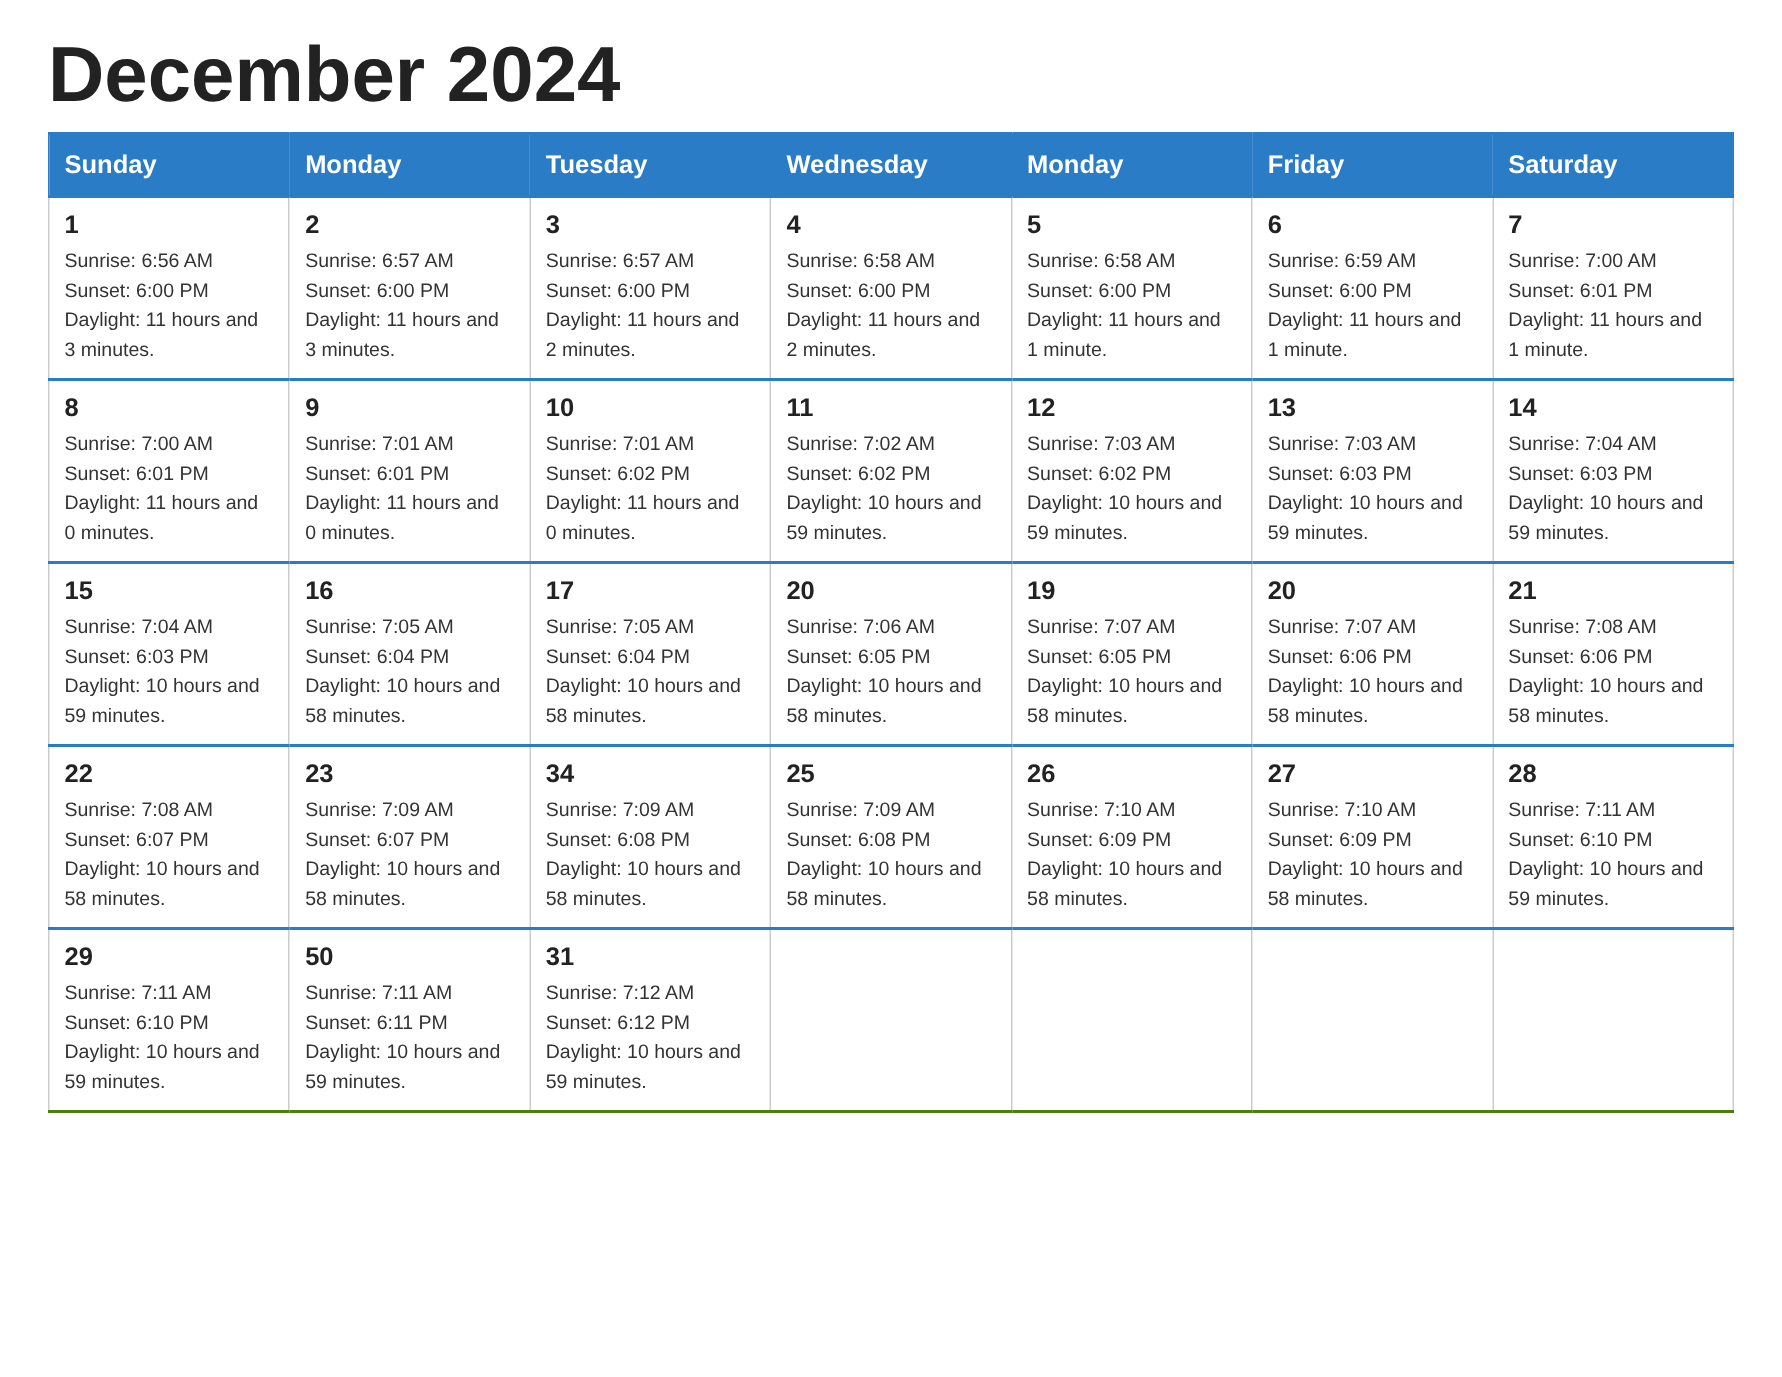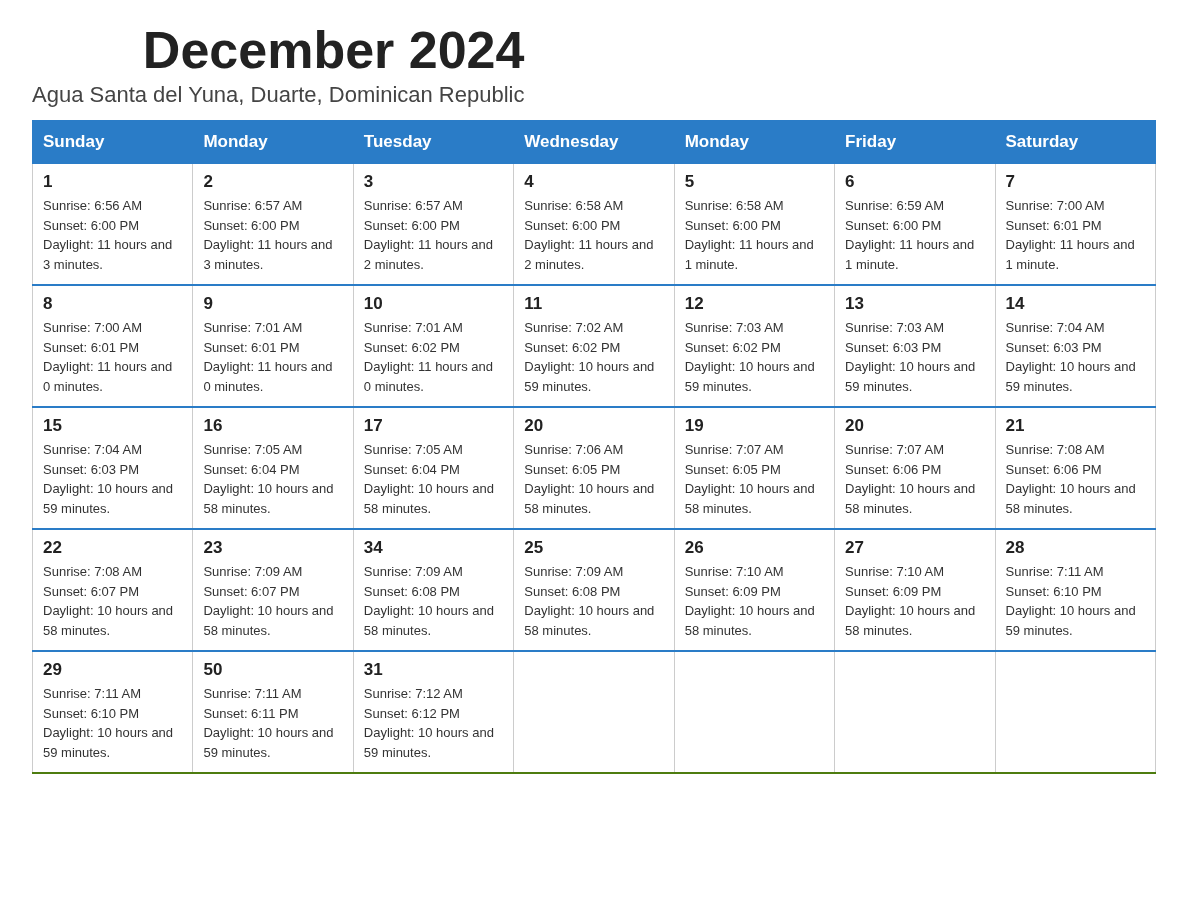--- a/index.html
+++ b/index.html
@@ -35,21 +35,20 @@
       width: 0;
       height: 0;
       border-left: 10px solid transparent;
       border-right: 10px solid transparent;
       border-top: 14px solid #1a6fb5;
       display: inline-block;
       margin-left: 2px;
       margin-bottom: 2px;
     }
     .title-area {
-      text-align: right;
     }
     .month-title {
       font-size: 52px;
       font-weight: bold;
       color: #222;
       line-height: 1;
     }
     .location-title {
       font-size: 22px;
       color: #444;
@@ -100,21 +99,20 @@
     .week-row td {
       border-top: 2px solid #2a7cc7;
     }
   </style>
 </head>
 <body>
 
 <div class="header-area">
   <div class="title-area">
     <div class="month-title">December 2024</div>
-    <div class="location-title">Agua Santa del Yuna, Duarte, Dominican Republic</div>
   </div>
 </div>
 
 <table class="calendar">
   <thead>
     <tr>
       <th>Sunday</th>
       <th>Monday</th>
       <th>Tuesday</th>
       <th>Wednesday</th>

